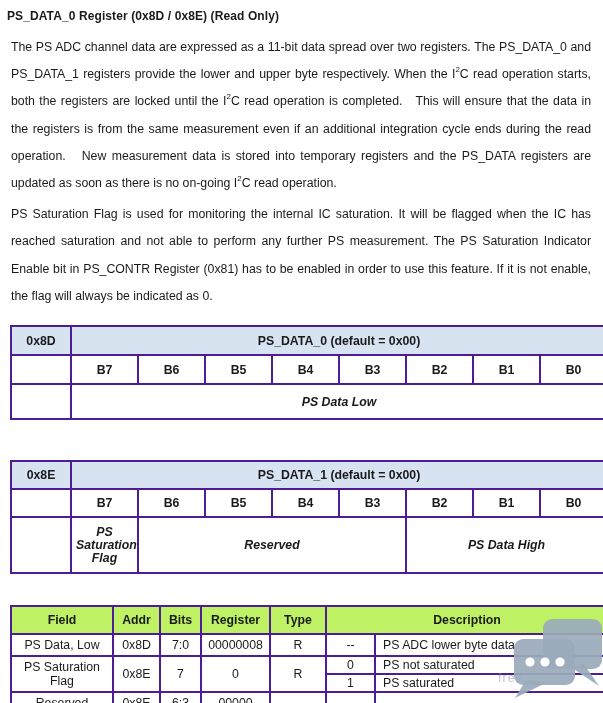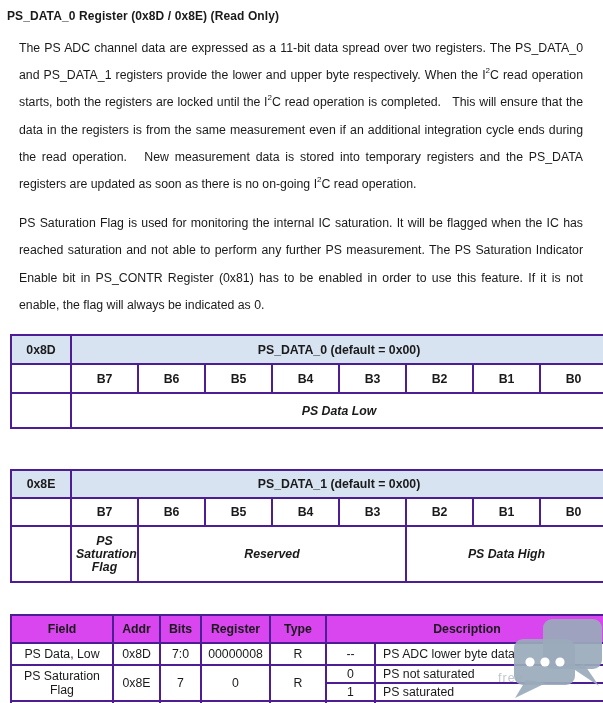--- a/index.html
+++ b/index.html
@@ -17,21 +17,21 @@
   h1.doc-title {
     font-size: 12px;
     font-weight: bold;
     margin: 3px 0 11px 0;
     letter-spacing: 0.1px;
   }
   p.body-para {
     font-size: 12.3px;
     line-height: 27.2px;
     text-align: justify;
-    margin: 12px;
+    margin: 4px;
     white-space: pre-wrap;
   }
   p.body-para + p.body-para { margin-top: 1px; }
   sup.sq { font-size: 8px; vertical-align: 6px; line-height: 0; }
 
   table { border-collapse: collapse; table-layout: fixed; width: 597px; margin-left: 3px; }
   td, th { border: 2px solid #4c1d95; padding: 0; overflow: hidden; }
 
   
   .regtable { margin-top: 15px; }
@@ -43,21 +43,21 @@
   .regtable .bits td { font-weight: bold; font-size: 12.3px; text-align: center; height: 29px; }
   .regtable .fields td { font-weight: bold; font-style: italic; font-size: 12.3px; text-align: center; height: 35px; }
   .regtable.second { margin-top: 40px; }
   .regtable.second .hdr td, .regtable.second .bits td { height: 28px; }
   .regtable.second .fields td { height: 56px; }
   .regtable .satflag { font-size: 8.6px; line-height: 13px; padding: 0 4px; }
 
   
   .fieldtable { margin-top: 31px; }
   .fieldtable th {
-    background: #d946ef;
+    background: #bef264;
     font-weight: bold; font-size: 12.3px; text-align: center;
     height: 28px;
   }
   .fieldtable td { font-size: 12.3px; text-align: center; height: 22px; }
   .fieldtable td.desc-text { text-align: left; padding-left: 7px; }
   .fieldtable tr.subrow td { height: 18px; }
 
   
   .watermark { position: absolute; left: 506px; top: 612px; width: 97px; height: 88px; pointer-events: none; }
   .wm-text {

